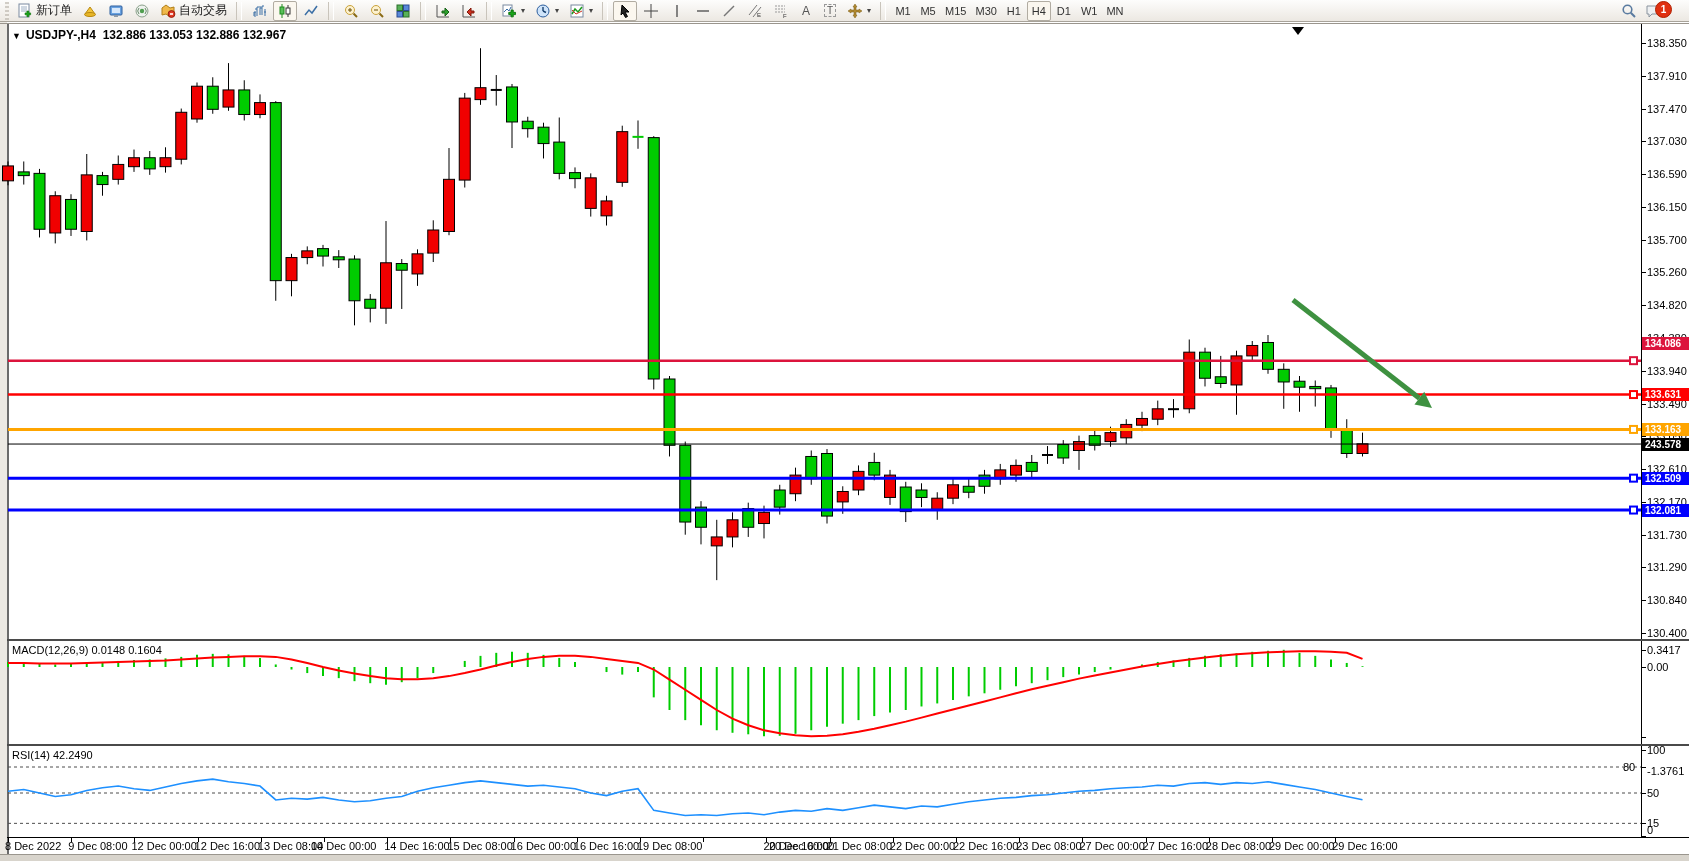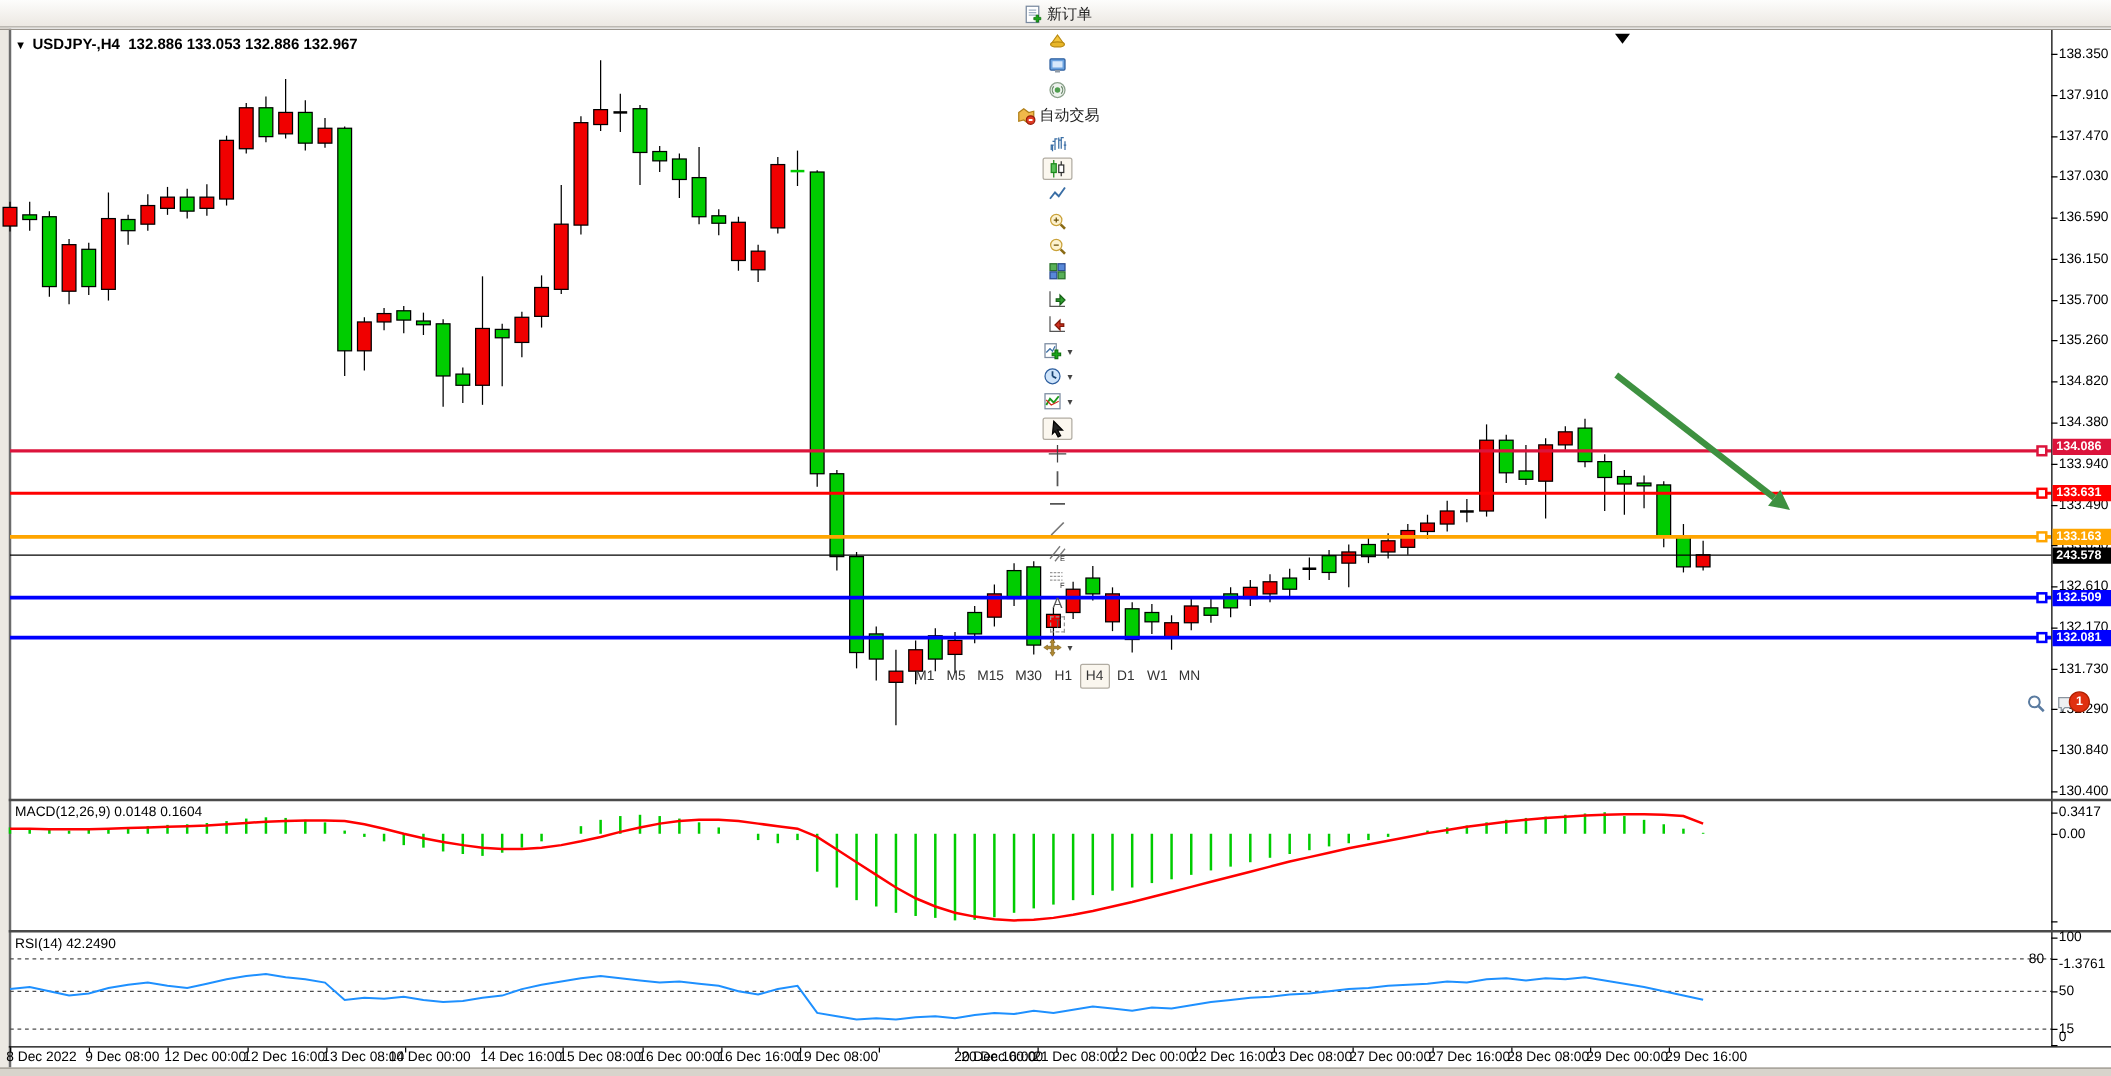--- a/index.html
+++ b/index.html
@@ -2,21 +2,21 @@
 <html><head>
 <meta charset="utf-8">
 <style>
   html,body{margin:0;padding:0;background:#ffffff;width:1689px;height:861px;overflow:hidden;
     font-family:"Liberation Sans",sans-serif;}
   .app{position:relative;width:1689px;height:861px;background:#fff;}
 
   
   .toolbar{position:absolute;left:0;top:0;width:1689px;height:22px;
     background:linear-gradient(#fdfdfc,#ece8e2);border-bottom:1px solid #a8a39a;
-    display:flex;align-items:center;padding-left:3px;box-sizing:border-box;gap:2px;z-index:40;flex-direction:column;}
+    display:flex;align-items:center;padding-left:3px;box-sizing:border-box;gap:2px;z-index:40;}
   .tbtn{height:20px;min-width:22px;display:flex;align-items:center;justify-content:center;
     gap:3px;padding:0 3px;border:1px solid transparent;border-radius:2px;font-size:12px;color:#222;
     box-sizing:border-box;}
   .tbtn.pressed{background:#fbf7ef;border-color:#b3ae a4;border:1px solid #b1aca2;}
   .sep{width:4px;height:18px;border-left:1px solid #c9c4bb;border-right:1px solid #ffffff;margin:0 3px;}
   .grip{width:4px;height:18px;background:repeating-linear-gradient(#bfbab1 0 2px,#f5f2ec 2px 4px);margin:0 2px;opacity:.7;}
   .tf{font-size:11px;color:#333;min-width:24px;}
   .tf.pressed{background:#faf6ee;border:1px solid #b1aca2;}
   .caret{font-size:8px;color:#444;margin-left:1px;}
   .icon16{width:16px;height:16px;display:block;}
@@ -604,21 +604,21 @@
       <div class="axlab" style="left:1647px;top:495.92px;">132.170</div>
       <div class="tick" style="left:1641px;top:501.92px;width:5px;height:1px;"></div>
       <div class="axlab" style="left:1647px;top:528.7px;">131.730</div>
       <div class="tick" style="left:1641px;top:534.7px;width:5px;height:1px;"></div>
       <div class="axlab" style="left:1647px;top:561.48px;">131.290</div>
       <div class="tick" style="left:1641px;top:567.48px;width:5px;height:1px;"></div>
       <div class="axlab" style="left:1647px;top:594.26px;">130.840</div>
       <div class="tick" style="left:1641px;top:600.26px;width:5px;height:1px;"></div>
       <div class="axlab" style="left:1647px;top:627.04px;">130.400</div>
       <div class="tick" style="left:1641px;top:633.04px;width:5px;height:1px;"></div>
-      <div class="pricebox" style="top:351px;background:#DC143C;color:#ffffff;">134.086</div>
+      <div class="pricebox" style="top:337px;background:#DC143C;color:#ffffff;">134.086</div>
       <div class="pricebox" style="top:388.0654999999996px;background:#FF0000;color:#ffffff;">133.631</div>
       <div class="pricebox" style="top:422.9314999999988px;background:#FFA500;color:#ffffff;">133.163</div>
       <div class="pricebox" style="top:437.53349999999864px;background:#000000;color:#ffffff;">243.578</div>
       <div class="pricebox" style="top:471.6545000000006px;background:#0000FF;color:#ffffff;">132.509</div>
       <div class="pricebox" style="top:503.5405000000004px;background:#0000FF;color:#ffffff;">132.081</div>
       <div class="axlab" style="left:1647px;top:644px;">0.3417</div>
       <div class="tick" style="left:1641px;top:650px;width:5px;height:1px;"></div>
       <div class="axlab" style="left:1647px;top:661px;">0.00</div>
       <div class="tick" style="left:1641px;top:667px;width:5px;height:1px;"></div>
       <div class="axlab" style="left:1647px;top:765px;">-1.3761</div>

